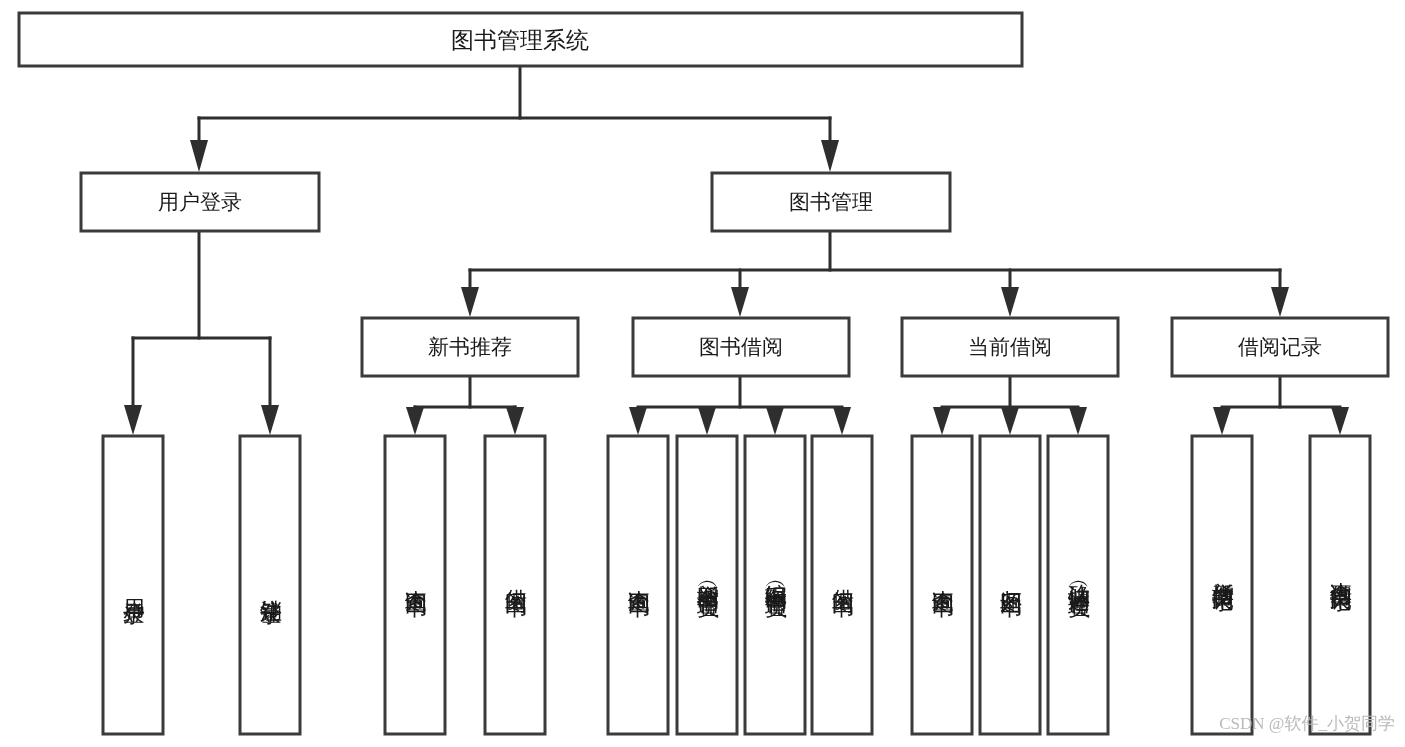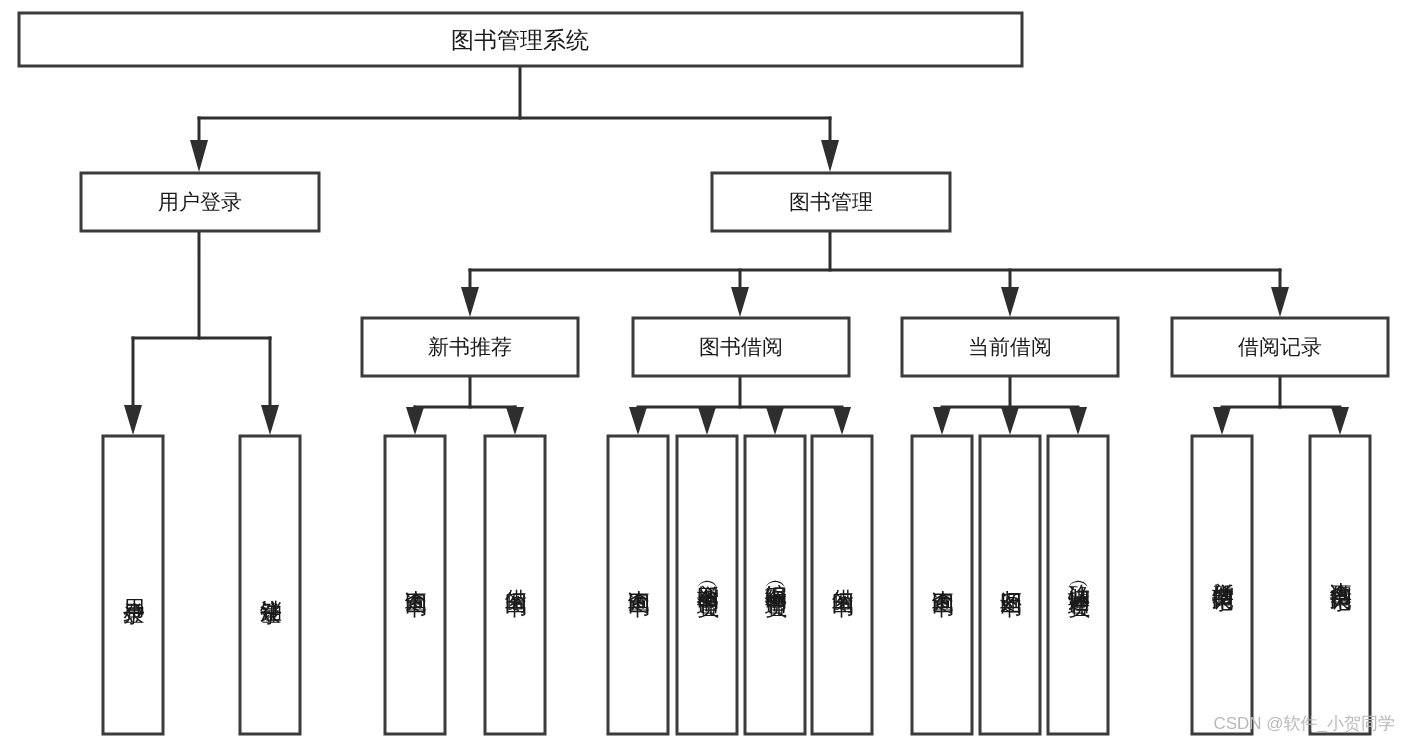--- a/index.html
+++ b/index.html
@@ -54,21 +54,21 @@
   .label-leaf {
     font-size: 22px;
     writing-mode: vertical-rl;
     text-orientation: upright;
     letter-spacing: 2px;
   }
   .watermark {
     position: absolute;
     right: 10px;
     bottom: 6px;
-    font-family: Liberation Sans, sans-serif;
+    font-family: Liberation Serif, serif;
     font-size: 17px;
     color: #b9b9b9;
     white-space: nowrap;
     pointer-events: none;
     user-select: none;
     text-align: center;
   }
 </style>
 </head>
 <body>

